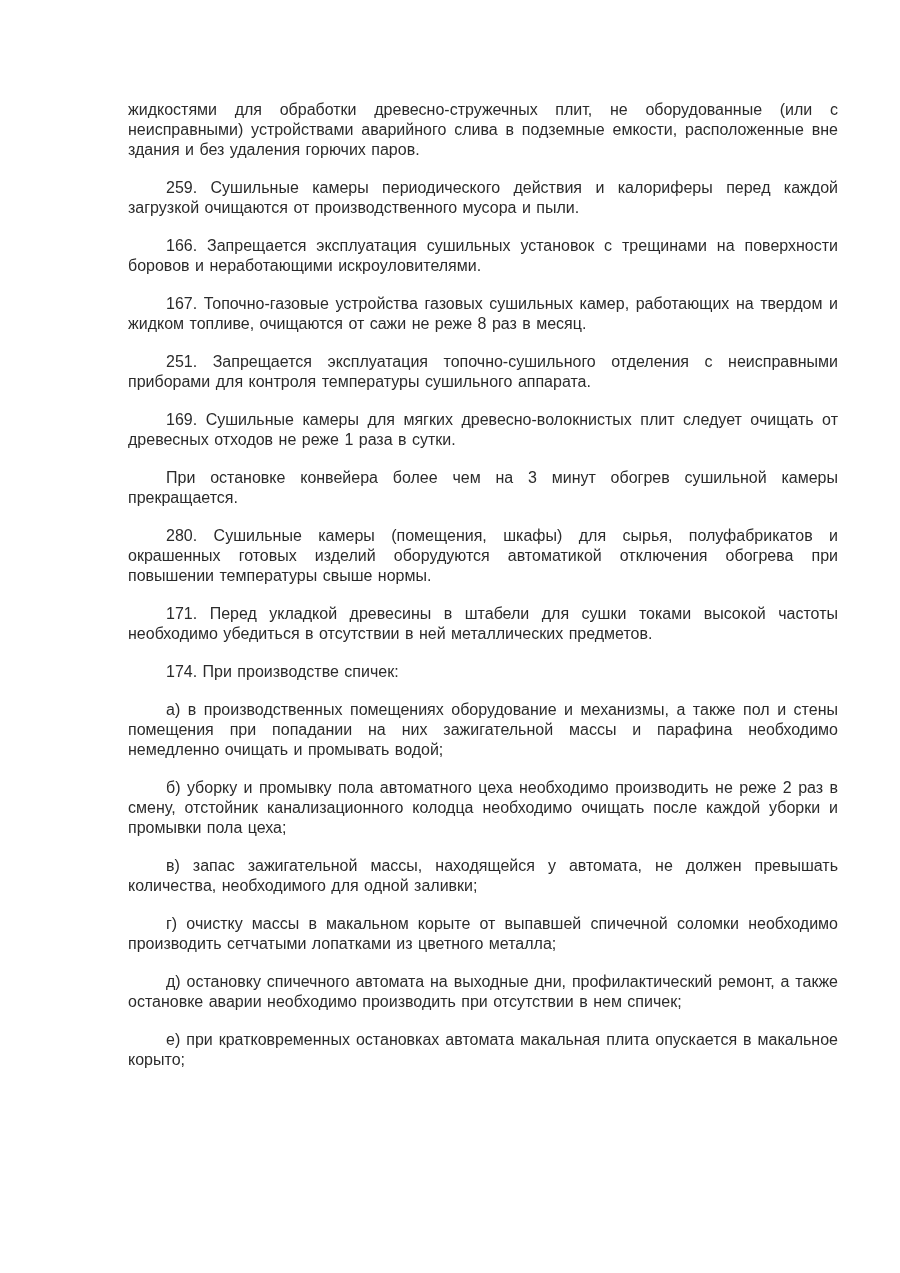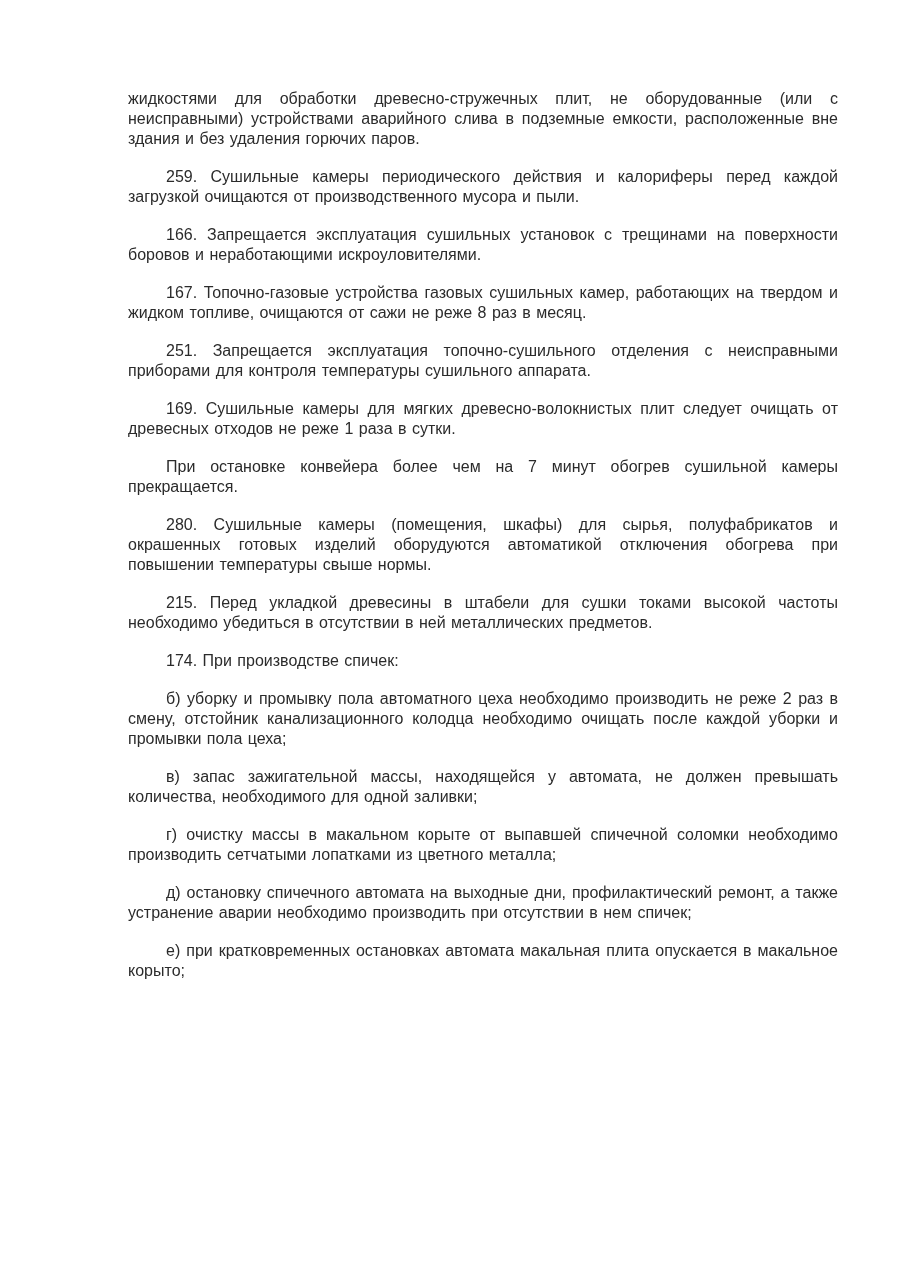--- a/index.html
+++ b/index.html
@@ -13,41 +13,42 @@
     min-height: 1273px;
     box-sizing: border-box;
     background: #ffffff;
     padding: 84px 62px 60px 128px;
     font-family: "Liberation Sans", "DejaVu Sans", sans-serif;
     font-size: 16px;
     line-height: 20px;
     color: #2b2b2b;
   }
   .page p {
-    margin: 5px 0 18px 0;
+    margin: 16px 0 18px 0;
     text-align: justify;
     text-indent: 38px;
     word-spacing: 1px;
   }
   .page p.continuation {
     text-indent: 0;
   }
 </style>
 </head>
 <body>
 
 <div class="page">
   <p class="continuation">жидкостями для обработки древесно-стружечных плит, не оборудованные (или с неисправными) устройствами аварийного слива в подземные емкости, расположенные вне здания и без удаления горючих паров.</p>
   <p>259. Сушильные камеры периодического действия и калориферы перед каждой загрузкой очищаются от производственного мусора и пыли.</p>
   <p>166. Запрещается эксплуатация сушильных установок с трещинами на поверхности боровов и неработающими искроуловителями.</p>
   <p>167. Топочно-газовые устройства газовых сушильных камер, работающих на твердом и жидком топливе, очищаются от сажи не реже 8 раз в месяц.</p>
   <p>251. Запрещается эксплуатация топочно-сушильного отделения с неисправными приборами для контроля температуры сушильного аппарата.</p>
   <p>169. Сушильные камеры для мягких древесно-волокнистых плит следует очищать от древесных отходов не реже 1 раза в сутки.</p>
-  <p>При остановке конвейера более чем на 7 минут обогрев сушильной камеры прекращается.</p>
+  <p>При остановке конвейера более чем на 3 минут обогрев сушильной камеры прекращается.</p>
   <p>280. Сушильные камеры (помещения, шкафы) для сырья, полуфабрикатов и окрашенных готовых изделий оборудуются автоматикой отключения обогрева при повышении температуры свыше нормы.</p>
-  <p>215. Перед укладкой древесины в штабели для сушки токами высокой частоты необходимо убедиться в отсутствии в ней металлических предметов.</p>
+  <p>171. Перед укладкой древесины в штабели для сушки токами высокой частоты необходимо убедиться в отсутствии в ней металлических предметов.</p>
   <p>174. При производстве спичек:</p>
+  <p>а) в производственных помещениях оборудование и механизмы, а также пол и стены помещения при попадании на них зажигательной массы и парафина необходимо немедленно очищать и промывать водой;</p>
   <p>б) уборку и промывку пола автоматного цеха необходимо производить не реже 2 раз в смену, отстойник канализационного колодца необходимо очищать после каждой уборки и промывки пола цеха;</p>
   <p>в) запас зажигательной массы, находящейся у автомата, не должен превышать количества, необходимого для одной заливки;</p>
   <p>г) очистку массы в макальном корыте от выпавшей спичечной соломки необходимо производить сетчатыми лопатками из цветного металла;</p>
-  <p>д) остановку спичечного автомата на выходные дни, профилактический ремонт, а также устранение аварии необходимо производить при отсутствии в нем спичек;</p>
+  <p>д) остановку спичечного автомата на выходные дни, профилактический ремонт, а также остановке аварии необходимо производить при отсутствии в нем спичек;</p>
   <p>е) при кратковременных остановках автомата макальная плита опускается в макальное корыто;</p>
 </div>
 
 </body></html>

